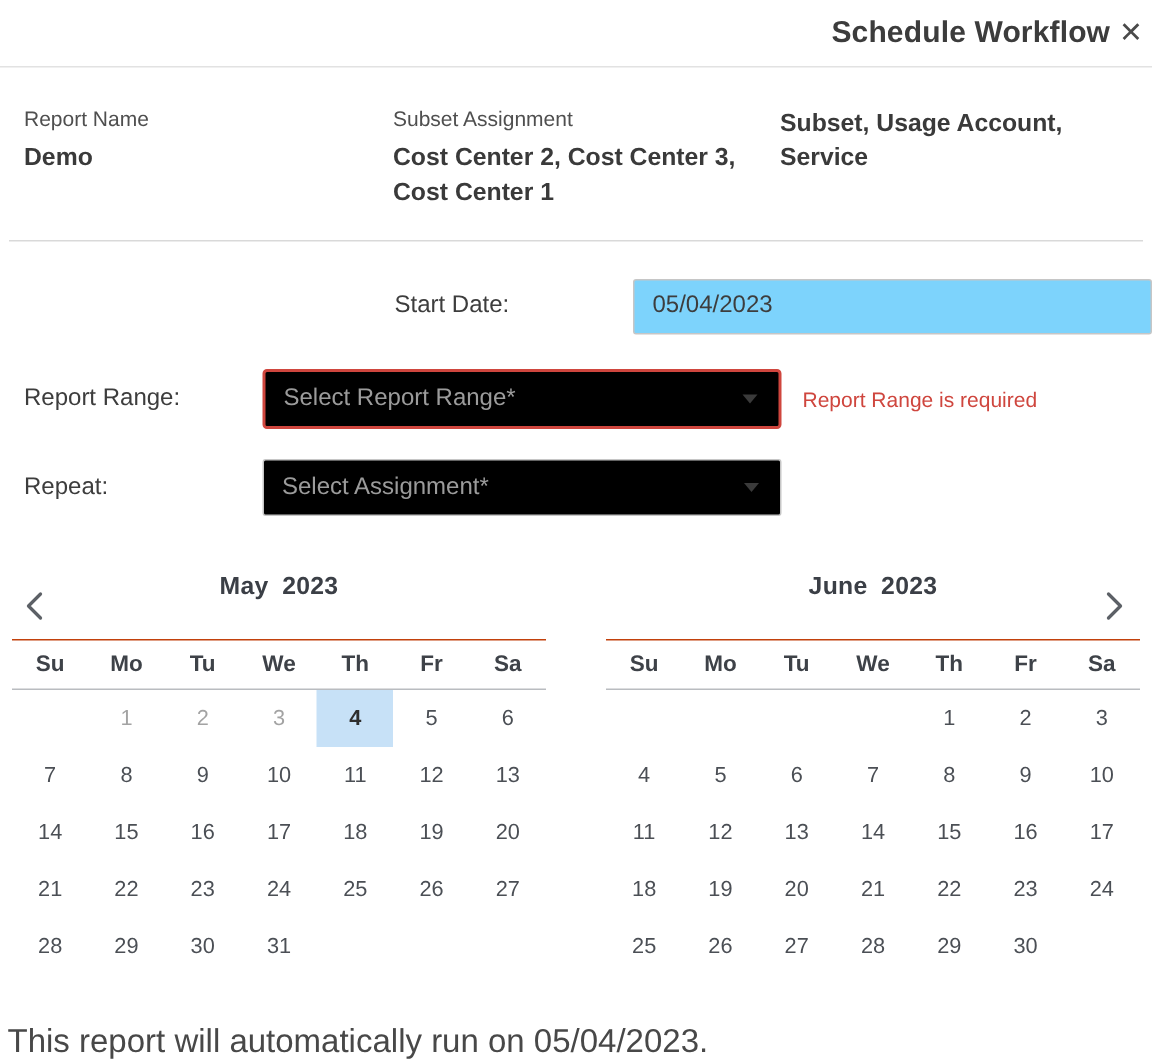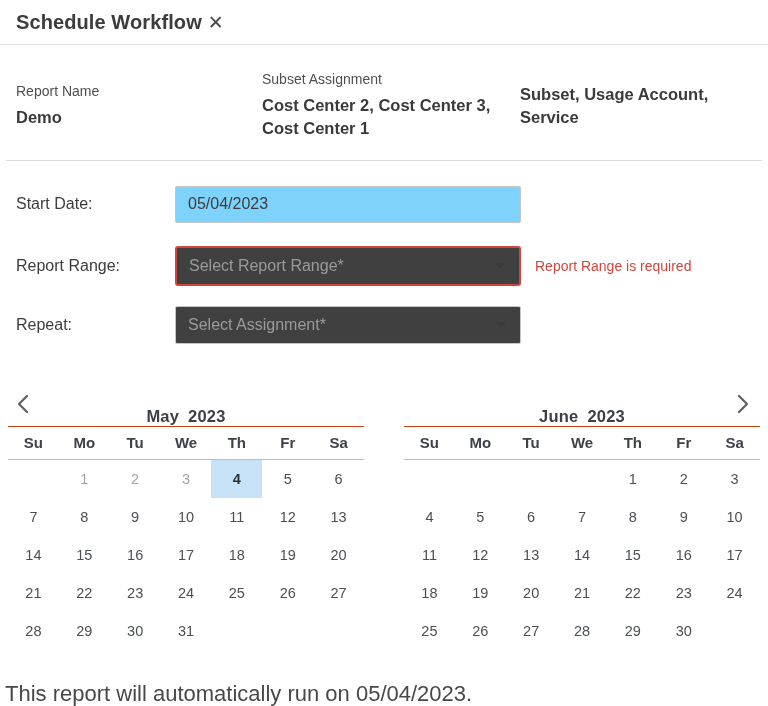--- a/index.html
+++ b/index.html
@@ -7,76 +7,76 @@
   body {
     font-family: "Liberation Sans", "DejaVu Sans", sans-serif;
     background: #ffffff;
     color: #3d3d3d;
     overflow: hidden;
   }
   .modal { width: 768px; height: 706px; background: #fff; }
 
   
   .modal-header {
-    display: flex; align-items: center; justify-content: flex-start;
-    height: 45px; padding: 0 16px;
+    display: flex; align-items: center; justify-content: flex-end;
+    height: 45px; padding: 0 0;
     border-bottom: 1px solid #e2e2e2;
   }
   .modal-title { font-size: 20px; font-weight: 700; color: #3c3c3c; letter-spacing: .1px; }
   .close-btn {
     background: none; border: none; font-size: 19px; line-height: 1;
     color: #4a4a4a; cursor: pointer; padding: 4px 6px; font-weight: 400;
   }
 
   
-  .summary { display: flex; padding: 26px 16px 19px 16px; align-items: center; }
+  .summary { display: flex; padding: 26px 16px 19px 16px; }
   .sum-col1 { width: 246px; }
   .sum-col2 { width: 258px; padding-right: 14px; }
   .sum-col3 { flex: 1; }
   .sum-label { font-size: 14px; color: #4f4f4f; margin-bottom: 7px; }
   .sum-value { font-size: 16.5px; font-weight: 700; color: #3a3a3a; line-height: 1.42; }
   .divider { border-bottom: 1px solid #d9d9d9; margin: 0 6px; }
 
   
   .form { padding-left: 16px; }
   .form-row { display: flex; align-items: center; }
-  .row-date   { margin-top: 25px; }
+  .row-date   { margin-top: 25px; justify-content: flex-end; }
   .row-range  { margin-top: 23px; }
   .row-repeat { margin-top: 20px; }
   .form-label { width: 159px; font-size: 16px; color: #3d3d3d; }
   .text-input {
     width: 346px; height: 37px; border: 1px solid #c6c6c6; border-radius: 2px;
     font-family: inherit; font-size: 16px; color: #3d3d3d; padding: 0 12px;
     background: #7dd3fc; outline: none;
   }
   .select {
     width: 346px; height: 38px; border: 1px solid #c6c6c6; border-radius: 2px;
     display: flex; align-items: center; justify-content: space-between;
-    padding: 0 14px 0 12px; background: #404040; cursor: pointer;
+    padding: 0 14px 0 12px; background: #000000; cursor: pointer;
   }
   .select.invalid { border: 2px solid #cf463e; border-radius: 3px; height: 40px; }
   .placeholder { font-size: 16px; color: #9b9b9b; }
   .caret {
     width: 0; height: 0;
     border-left: 5.5px solid transparent; border-right: 5.5px solid transparent;
     border-top: 6.5px solid #3a3a3a;
   }
   .error-text { margin-left: 14px; font-size: 14px; color: #cf463e; }
 
   
   .calendars { position: relative; display: flex; margin-top: 38px; padding: 0 8px; }
   .cal-nav {
     position: absolute; top: 8px; background: none; border: none; cursor: pointer; padding: 2px;
   }
   .cal-nav.prev { left: 10px; }
   .cal-nav.next { right: 12px; }
   .month { width: 356px; }
   .month + .month { margin-left: 40px; }
   .month-title {
-    height: 44px; display: flex; align-items: flex-end; justify-content: center;
+    height: 44px; display: flex; align-items: flex-start; justify-content: center;
     font-size: 16.5px; font-weight: 700; color: #3b3f46; letter-spacing: .2px;
   }
   .month-title .year { margin-left: 9px; }
   .weekday-row {
     display: flex; height: 34px; align-items: center;
     border-top: 1px solid #c2410c; border-bottom: 1px solid #b9bcc0;
   }
   .weekday-cell { flex: 1; text-align: center; font-size: 15px; font-weight: 700; color: #3e4248; }
   .cal-row { display: flex; height: 38px; }
   .day-cell {

